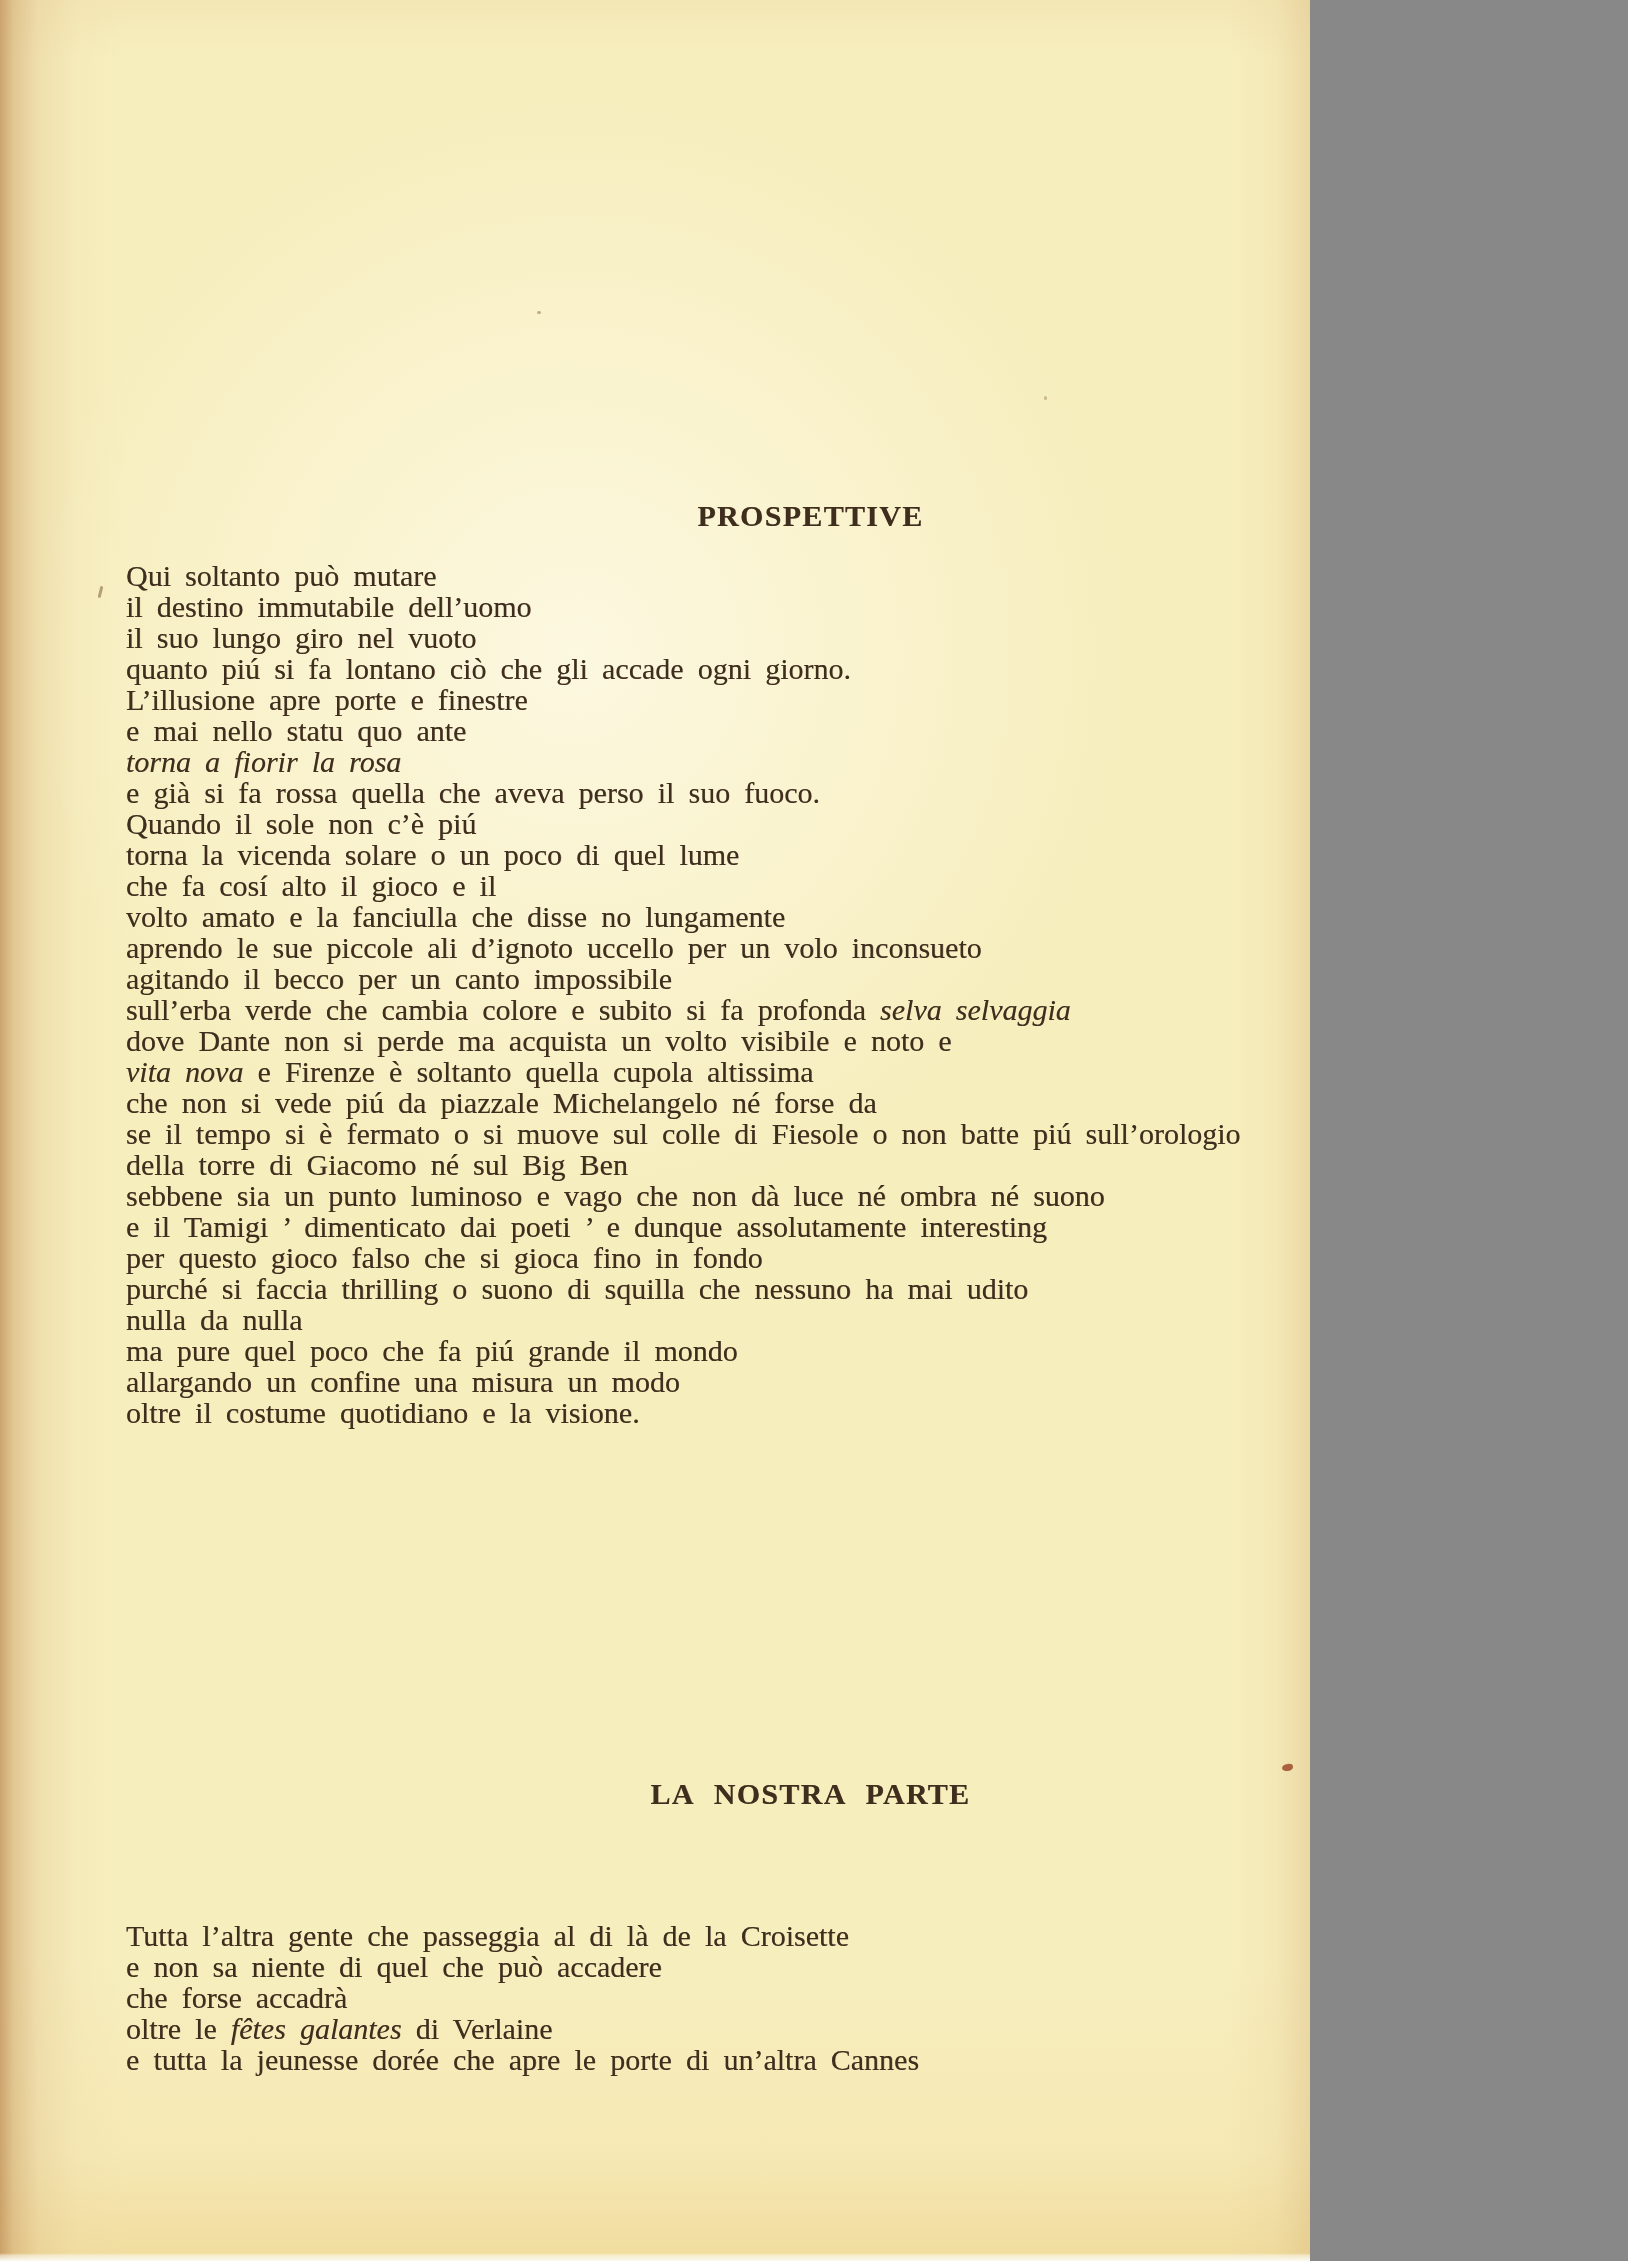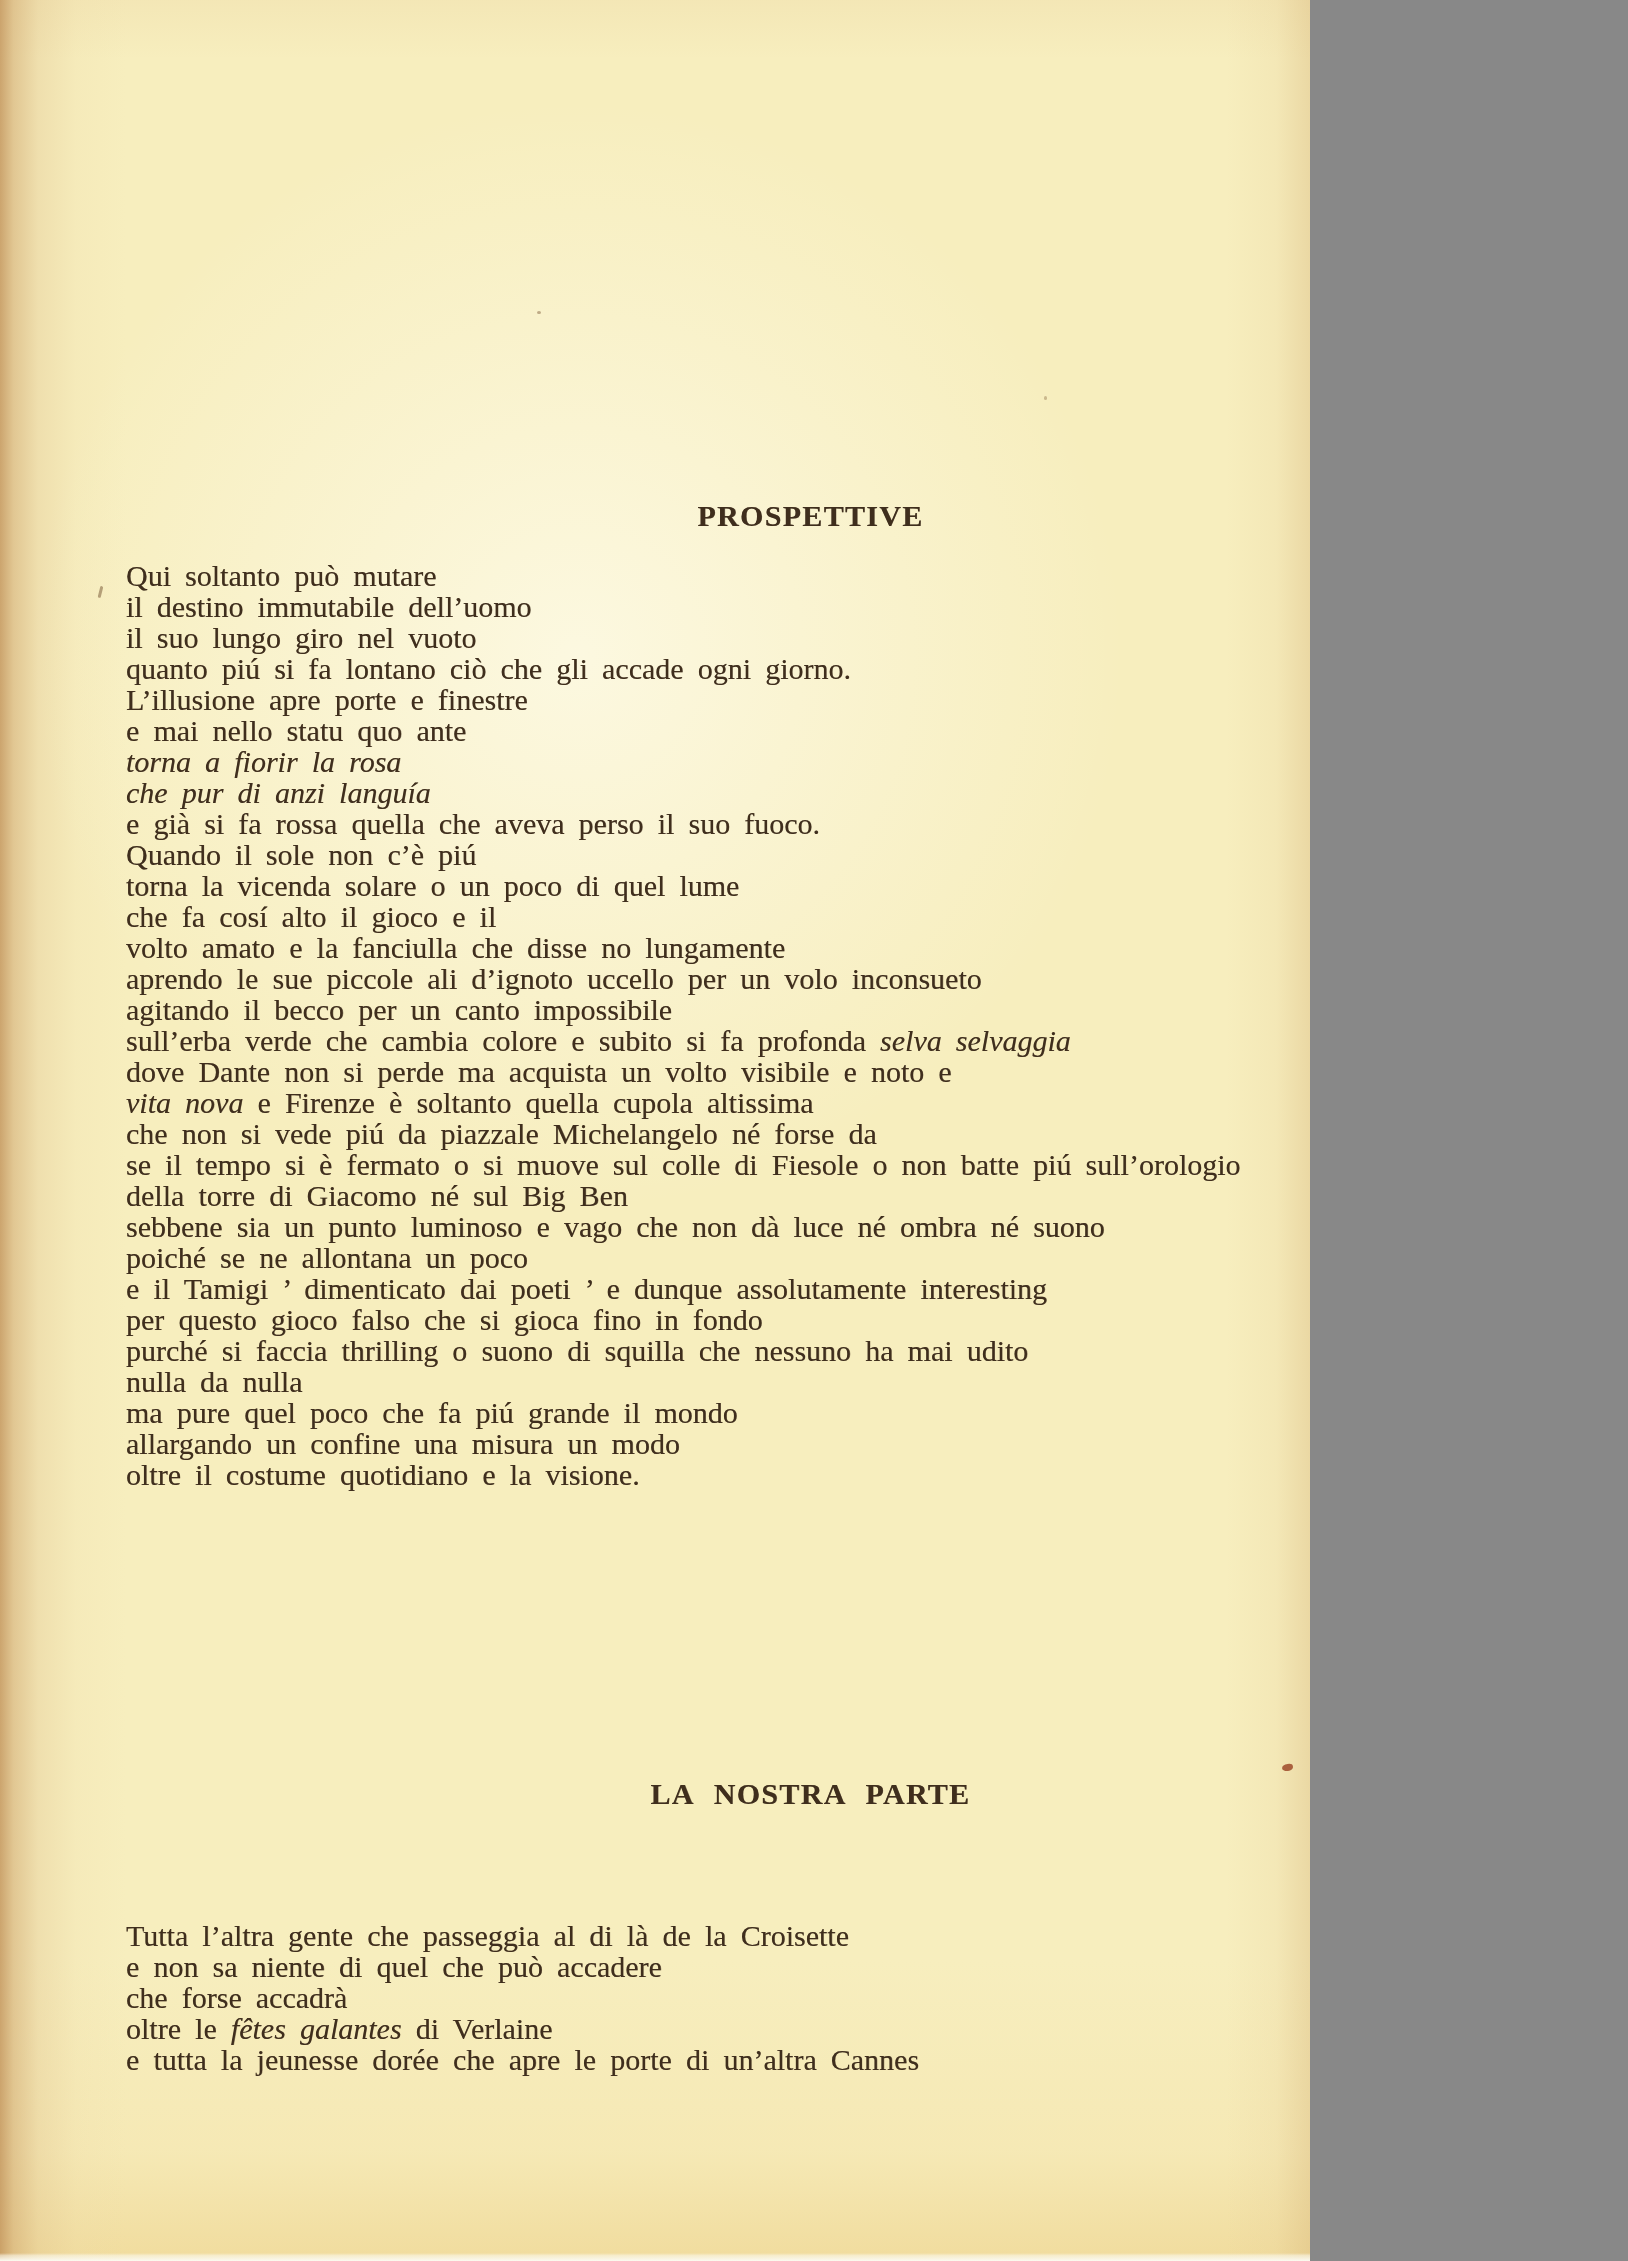--- a/index.html
+++ b/index.html
@@ -101,36 +101,34 @@
   <h1 class="poem-title" id="title-1">PROSPETTIVE</h1>
 
   <div class="poem" id="poem-1">
       <div class="line"><span>Qui soltanto può mutare</span></div>
       <div class="line"><span>il destino immutabile dell’uomo</span></div>
       <div class="line"><span>il suo lungo giro nel vuoto</span></div>
       <div class="line"><span>quanto piú si fa lontano ciò che gli accade ogni giorno.</span></div>
       <div class="line"><span>L’illusione apre porte e finestre</span></div>
       <div class="line"><span>e mai nello statu quo ante</span></div>
       <div class="line"><span class="it">torna a fiorir la rosa</span></div>
-      <div class="line"><span class="it">che pur di anzi languía</span></div>
       <div class="line"><span>e già si fa rossa quella che aveva perso il suo fuoco.</span></div>
       <div class="line"><span>Quando il sole non c’è piú</span></div>
       <div class="line"><span>torna la vicenda solare o un poco di quel lume</span></div>
       <div class="line"><span>che fa cosí alto il gioco e il</span></div>
       <div class="line"><span>volto amato e la fanciulla che disse no lungamente</span></div>
       <div class="line"><span>aprendo le sue piccole ali d’ignoto uccello per un volo inconsueto</span></div>
       <div class="line"><span>agitando il becco per un canto impossibile</span></div>
       <div class="line"><span>sull’erba verde che cambia colore e subito si fa profonda </span><span class="it">selva selvaggia</span></div>
       <div class="line"><span>dove Dante non si perde ma acquista un volto visibile e noto e</span></div>
       <div class="line"><span class="it">vita nova</span><span> e Firenze è soltanto quella cupola altissima</span></div>
       <div class="line"><span>che non si vede piú da piazzale Michelangelo né forse da</span></div>
       <div class="line"><span>se il tempo si è fermato o si muove sul colle di Fiesole o non batte piú sull’orologio</span></div>
       <div class="line"><span>della torre di Giacomo né sul Big Ben</span></div>
       <div class="line"><span>sebbene sia un punto luminoso e vago che non dà luce né ombra né suono</span></div>
-      <div class="line"><span>poiché se ne allontana un poco</span></div>
       <div class="line"><span>e il Tamigi ’ dimenticato dai poeti ’ e dunque assolutamente interesting</span></div>
       <div class="line"><span>per questo gioco falso che si gioca fino in fondo</span></div>
       <div class="line"><span>purché si faccia thrilling o suono di squilla che nessuno ha mai udito</span></div>
       <div class="line"><span>nulla da nulla</span></div>
       <div class="line"><span>ma pure quel poco che fa piú grande il mondo</span></div>
       <div class="line"><span>allargando un confine una misura un modo</span></div>
       <div class="line"><span>oltre il costume quotidiano e la visione.</span></div>
     </div>
 
   <h1 class="poem-title" id="title-2">LA NOSTRA PARTE</h1>

